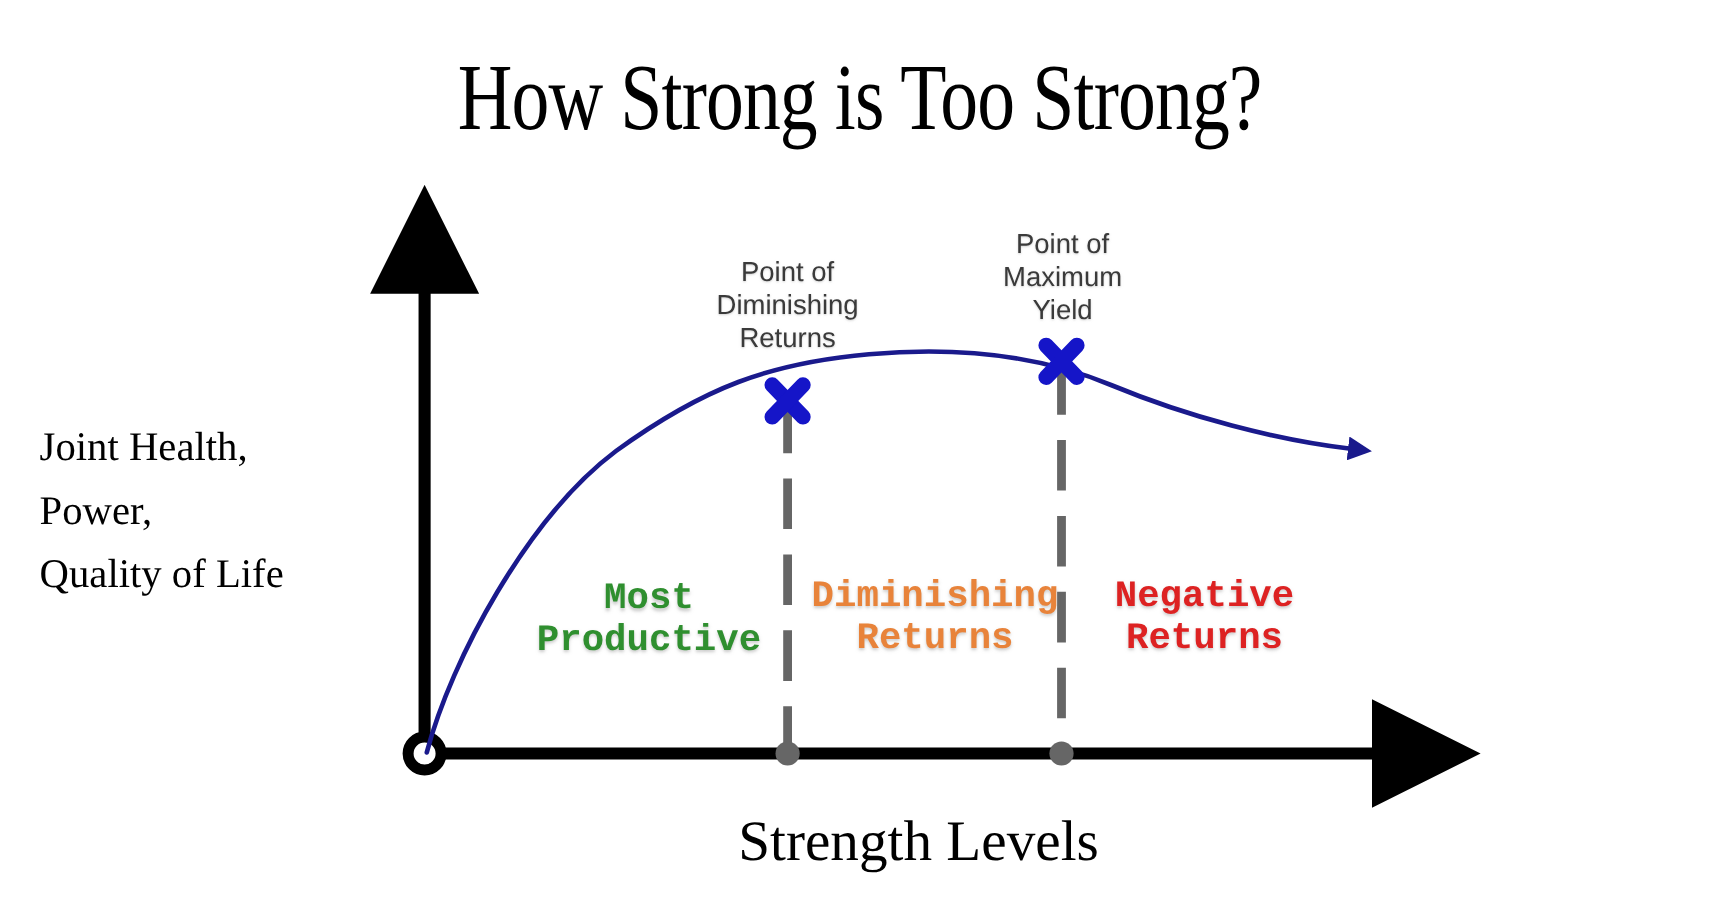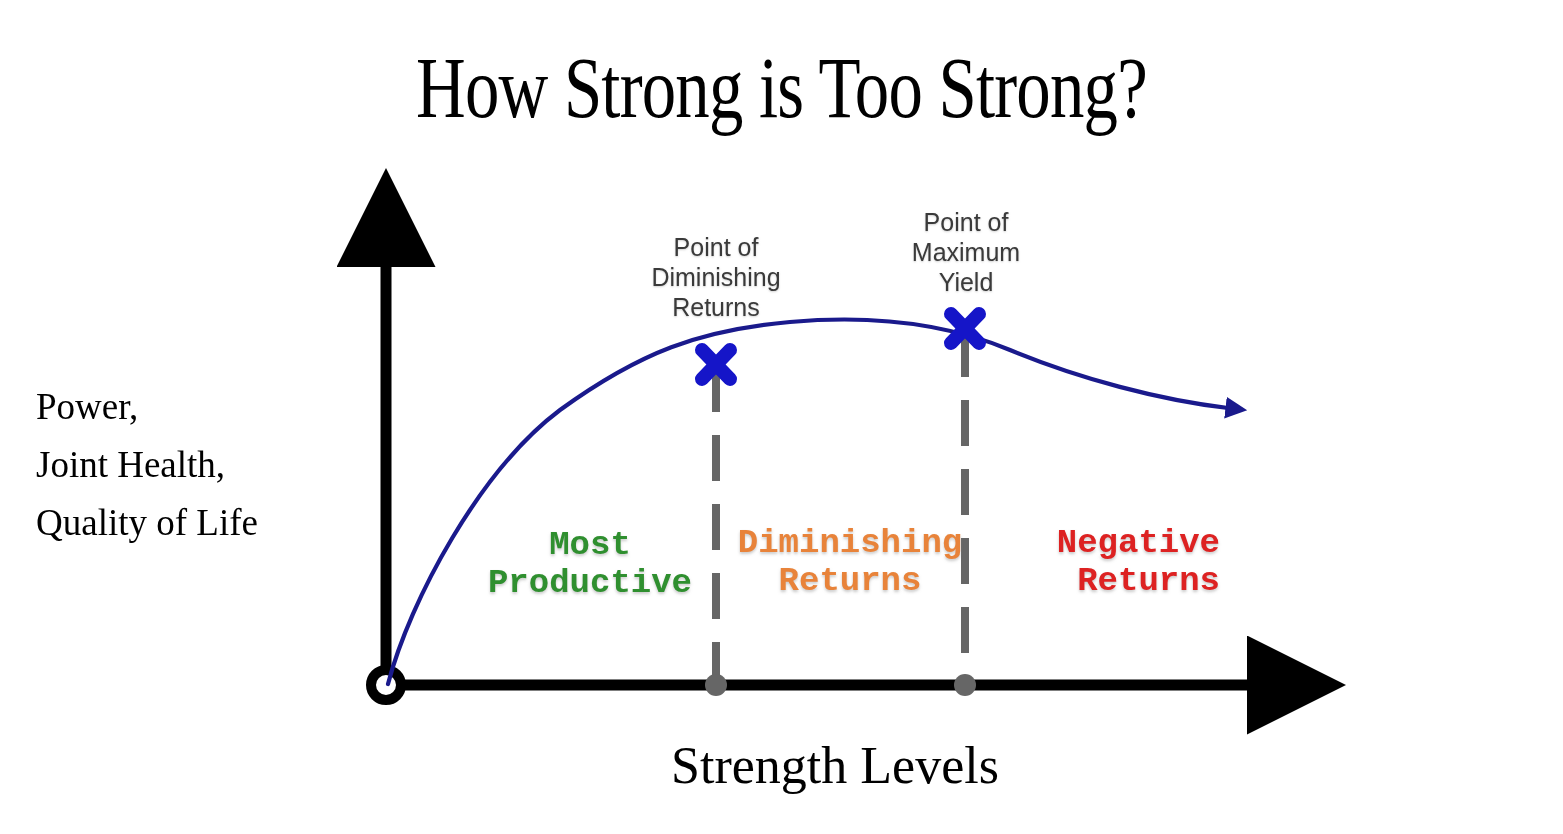--- a/index.html
+++ b/index.html
@@ -117,33 +117,32 @@
     left: 710px;
     top: 526px;
     width: 280px;
     color: #e8833a;
   }
   #zone-negative {
     left: 970px;
     top: 526px;
     width: 250px;
     color: #dd2222;
-    text-align: right;
   }
 </style>
 </head>
 <body>
 
 <div id="page">
 
   <div id="title">How Strong is Too Strong?</div>
 
   <div id="y-axis-label">
+    <span class="ln">Joint Health,</span>
     <span class="ln">Power,</span>
-    <span class="ln">Joint Health,</span>
     <span class="ln">Quality of&nbsp;Life</span>
   </div>
 
   <svg id="plot" viewBox="0 0 1563 834">
     <defs>
       <marker id="axis-arrow-right" markerWidth="9" markerHeight="9" refX="1" refY="4.5" orient="auto" markerUnits="strokeWidth">
         <path d="M0,0 L9,4.5 L0,9 Z" fill="#000000"></path>
       </marker>
       <marker id="axis-arrow-up" markerWidth="9" markerHeight="9" refX="1" refY="4.5" orient="auto" markerUnits="strokeWidth">
         <path d="M0,0 L9,4.5 L0,9 Z" fill="#000000"></path>

